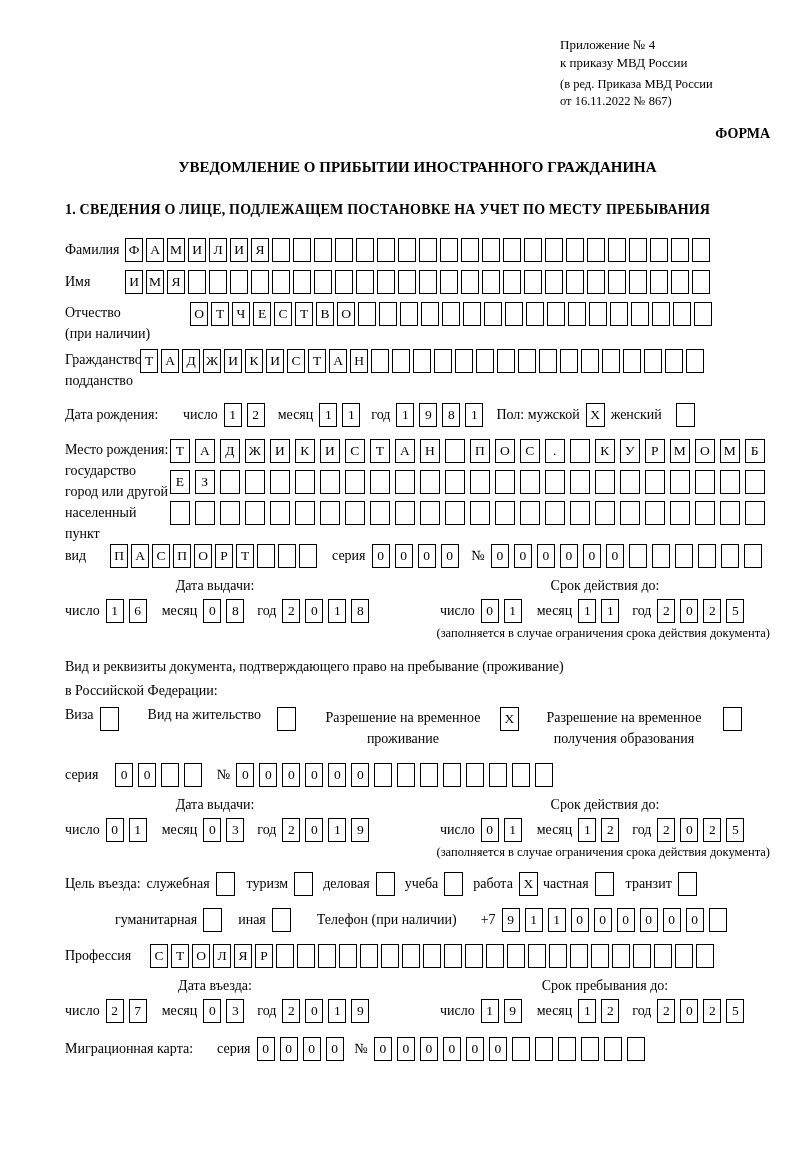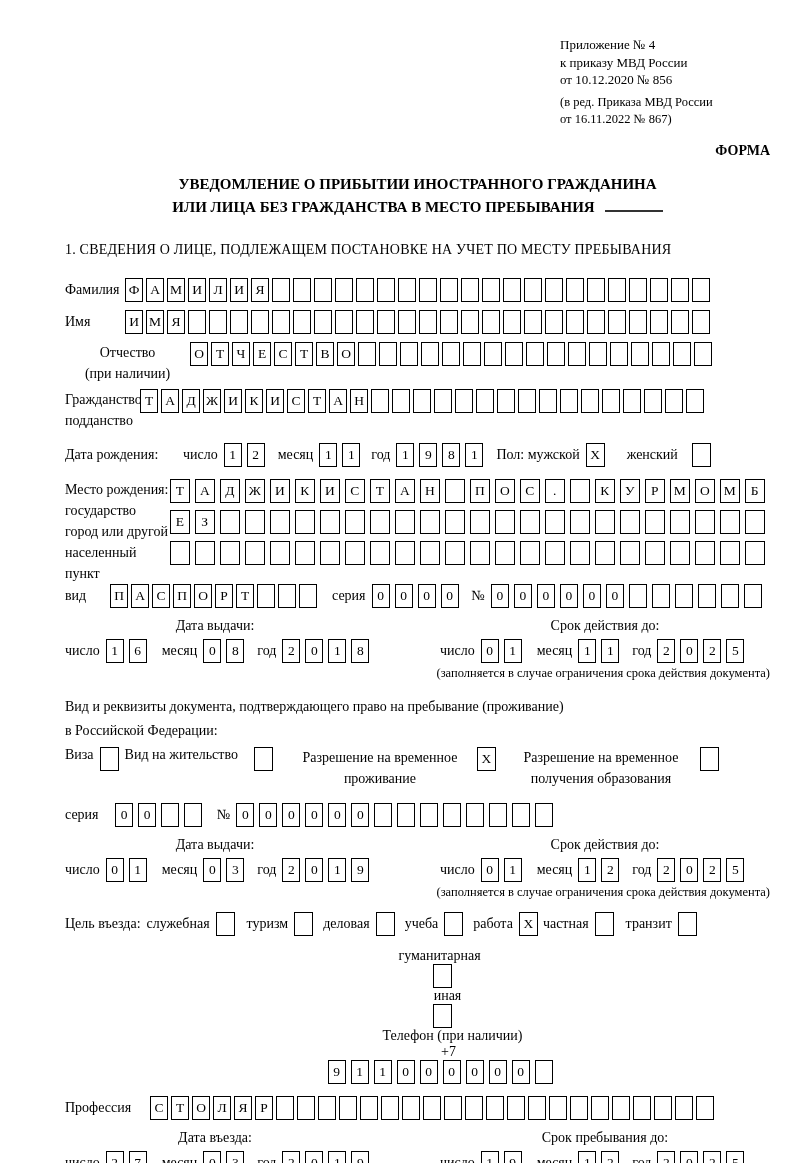--- a/index.html
+++ b/index.html
@@ -4,21 +4,21 @@
 <style>
   html,body{margin:0;padding:0;background:#999;}
   .page{width:800px;height:1163px;background:#fff;box-sizing:border-box;
         padding:36px 30px 0 65px;font-family:"Liberation Serif",serif;
         font-size:14px;color:#000;overflow:hidden;}
   .appendix{margin-left:495px;width:215px;font-size:13px;line-height:1.35;}
   .edition{margin-left:495px;width:215px;font-size:12.5px;line-height:1.35;margin-top:5px;}
   .forma{text-align:right;font-weight:bold;margin-top:16px;font-size:14px;}
   .title{text-align:center;font-weight:bold;font-size:15px;line-height:1.5;margin-top:14px;}
   .blank-line{display:inline-block;width:58px;border-bottom:2px solid #333;height:1px;margin-left:10px;}
-  .section-h{font-weight:normal;font-size:14px;margin-top:24px;letter-spacing:.2px;}
+  .section-h{font-weight:bold;font-size:14px;margin-top:24px;letter-spacing:.2px;}
   .row{display:flex;align-items:center;}
   .row.top{align-items:flex-start;}
   .lbl{flex:0 0 auto;}
   .boxes{display:flex;flex-wrap:nowrap;}
   .cell{box-sizing:border-box;flex:0 0 auto;width:18px;height:24px;border:1.6px solid #000;
         margin-right:3px;display:flex;align-items:center;justify-content:center;
         font-size:13.5px;background:#fff;}
   .w .cell{width:19.5px;margin-right:5.5px;}
   .chk{box-sizing:border-box;flex:0 0 auto;width:19px;height:24px;border:1.6px solid #000;
        display:inline-flex;align-items:center;justify-content:center;font-size:13.5px;}
@@ -37,31 +37,29 @@
   .doc-h{text-align:center;font-weight:bold;margin-top:8px;margin-bottom:8px;}
 </style>
 </head>
 <body>
 
 <div class="page">
 
   <div class="appendix">
     <div>Приложение № 4</div>
     <div>к приказу МВД России</div>
-    <div>от 10.12.2020 № 856</div>
   </div>
   <div class="edition">
     <div>(в ред. Приказа МВД России</div>
     <div>от 16.11.2022 № 867)</div>
   </div>
   <div class="forma">ФОРМА</div>
 
   <div class="title">
     <div>УВЕДОМЛЕНИЕ О ПРИБЫТИИ ИНОСТРАННОГО ГРАЖДАНИНА</div>
-    <div><span>ИЛИ ЛИЦА БЕЗ ГРАЖДАНСТВА В МЕСТО ПРЕБЫВАНИЯ</span><span class="blank-line"></span></div>
   </div>
 
   <div class="section-h">1. СВЕДЕНИЯ О ЛИЦЕ, ПОДЛЕЖАЩЕМ ПОСТАНОВКЕ НА УЧЕТ ПО МЕСТУ ПРЕБЫВАНИЯ</div>
 
   <div class="row" style="margin-top:20px;">
     <span class="lbl" style="width:60px;">Фамилия</span>
     <div class="boxes">
         <span class="cell">Ф</span>
         <span class="cell">А</span>
         <span class="cell">М</span>
@@ -121,21 +119,21 @@
         <span class="cell"></span>
         <span class="cell"></span>
         <span class="cell"></span>
         <span class="cell"></span>
         <span class="cell"></span>
         <span class="cell"></span>
       </div>
   </div>
 
   <div class="row top" style="margin-top:8px;">
-    <div class="lbl mlines" style="width:125px;text-align:center;">
+    <div class="lbl mlines" style="width:125px;">
       <div>Отчество</div>
       <div>(при наличии)</div>
     </div>
     <div class="boxes">
         <span class="cell">О</span>
         <span class="cell">Т</span>
         <span class="cell">Ч</span>
         <span class="cell">Е</span>
         <span class="cell">С</span>
         <span class="cell">Т</span>
@@ -211,21 +209,21 @@
       </div>
     <span class="nl" style="margin-left:6px;">год</span>
     <div class="boxes">
         <span class="cell">1</span>
         <span class="cell">9</span>
         <span class="cell">8</span>
         <span class="cell">1</span>
       </div>
     <span class="nl" style="margin-left:8px;">Пол: мужской</span>
     <span class="chk">X</span>
-    <span class="nl" style="margin-left:22px;text-align:center;">женский</span>
+    <span class="nl" style="margin-left:6px;text-align:center;">женский</span>
     <span class="chk" style="margin-left:8px;"></span>
   </div>
 
   <div class="row top" style="margin-top:12px;">
     <div class="lbl mlines" style="width:105px;">
       <div>Место рождения:</div>
       <div>государство</div>
       <div>город или другой</div>
       <div>населенный пункт</div>
     </div>
@@ -399,21 +397,21 @@
   <div class="note">(заполняется в случае ограничения срока действия документа)</div>
 
   <div class="para">
     <div>Вид и реквизиты документа, подтверждающего право на пребывание (проживание)</div>
     <div>в Российской Федерации:</div>
   </div>
 
   <div class="row top" style="margin-top:4px;">
     <span class="nl">Виза</span>
     <span class="chk"></span>
-    <span class="nl" style="margin-left:6px;">Вид на жительство</span>
+    <span class="nl" style="margin-left:29px;">Вид на жительство</span>
     <span class="chk" style="margin-left:10px;"></span>
     <div class="ctr" style="margin-left:18px;width:178px;">
       <div>Разрешение на временное</div>
       <div>проживание</div>
     </div>
     <span class="chk" style="margin-left:8px;">X</span>
     <div class="ctr" style="margin-left:16px;width:178px;">
       <div>Разрешение на временное</div>
       <div>получения образования</div>
     </div>
@@ -506,21 +504,21 @@
     <span class="nl" style="margin-left:10px;">учеба</span>
     <span class="chk"></span>
     <span class="nl" style="margin-left:10px;">работа</span>
     <span class="chk">X</span>
     <span class="nl" style="margin-left:5px;">частная</span>
     <span class="chk"></span>
     <span class="nl" style="margin-left:12px;">транзит</span>
     <span class="chk"></span>
   </div>
 
-  <div class="row num" style="margin-top:12px;margin-left:50px;flex-direction:column;">
+  <div class="row num" style="margin-top:12px;margin-left:50px;">
     <span class="nl">гуманитарная</span>
     <span class="chk"></span>
     <span class="nl" style="margin-left:16px;">иная</span>
     <span class="chk"></span>
     <span class="nl" style="margin-left:26px;">Телефон (при наличии)</span>
     <span class="nl" style="margin-left:18px;">+7</span>
     <div class="boxes num">
         <span class="cell">9</span>
         <span class="cell">1</span>
         <span class="cell">1</span>

